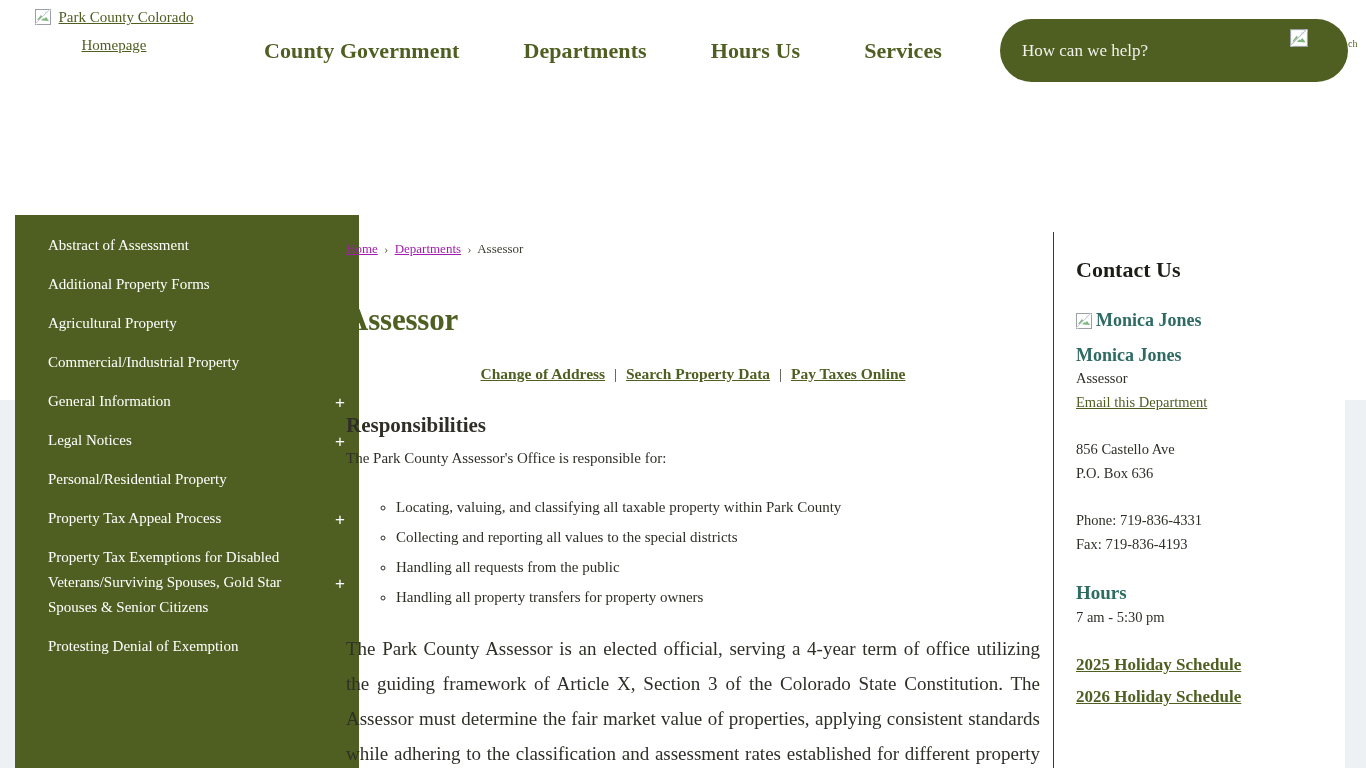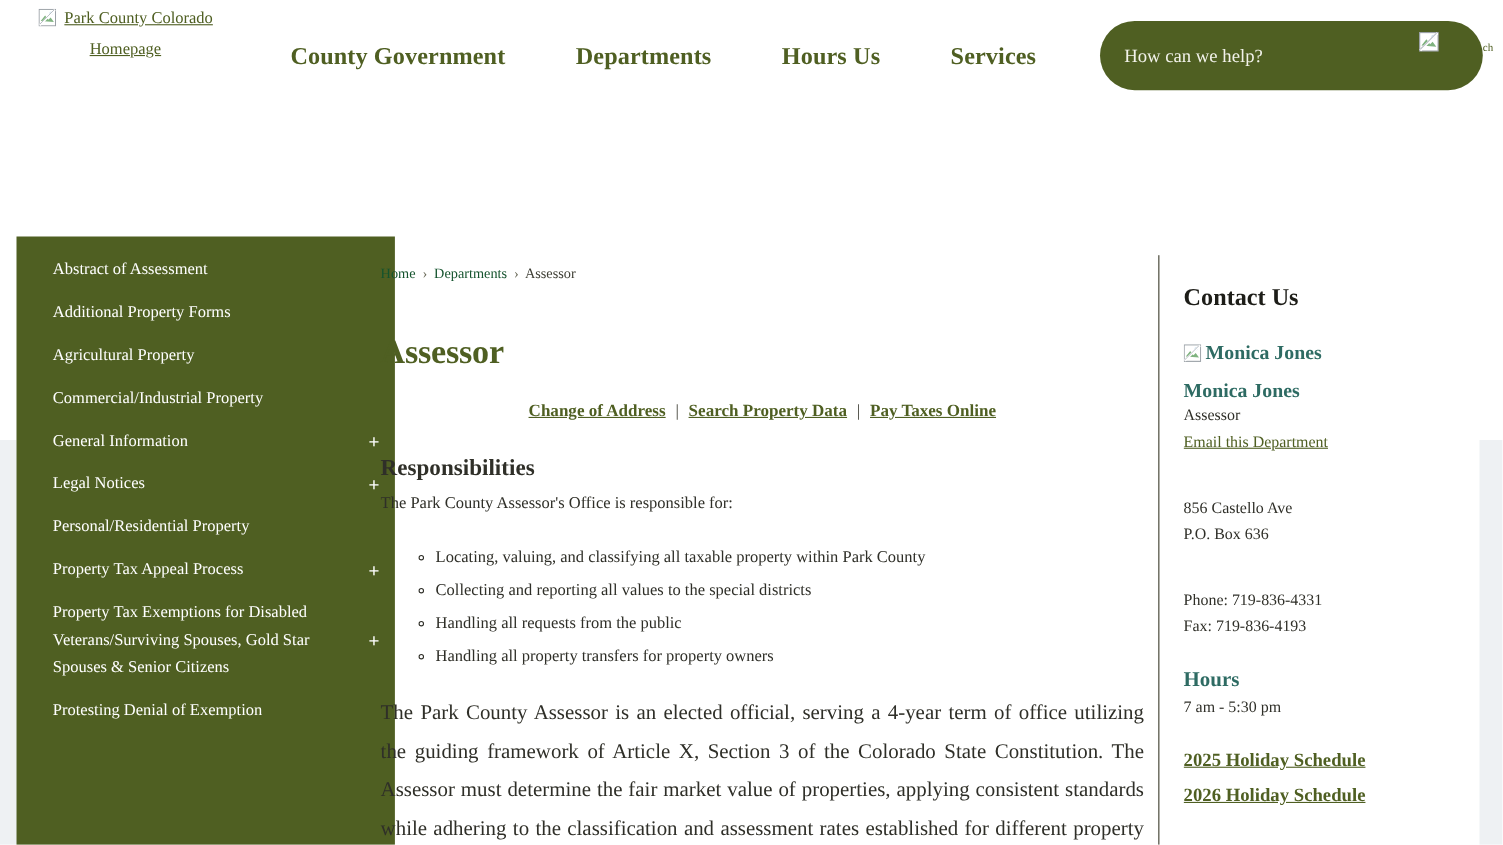--- a/index.html
+++ b/index.html
@@ -151,21 +151,22 @@
     height: 553px;
     overflow: hidden;
   }
   #breadcrumb {
     font-size: 13px;
     color: #3d3d33;
     padding-top: 26px;
     line-height: 16px;
   }
   #breadcrumb a {
-    color: #14532d;
+    color: #a21caf;
+    text-decoration: underline;
   }
   #breadcrumb .sep { color: #6b6b5a; padding: 0 3px; }
   #breadcrumb .current { color: #3d3d33; }
 
   #page-title {
     color: #4f5f22;
     font-size: 31px;
     font-weight: bold;
     margin: 44px 0 0 0;
     line-height: 38px;
@@ -261,21 +262,21 @@
     line-height: 24px;
   }
   #contact-email-link {
     color: #4f5f22;
     font-size: 14.5px;
     line-height: 24px;
     text-decoration: underline;
     display: inline-block;
     cursor: pointer;
   }
-  .contact-block { margin-top: 36px; }
+  .contact-block { margin-top: 23px; }
   #hours-heading {
     color: #2e6b63;
     font-size: 19px;
     font-weight: bold;
     margin-top: 25px;
     line-height: 24px;
   }
   .holiday-link {
     display: block;
     color: #4f5f22;

